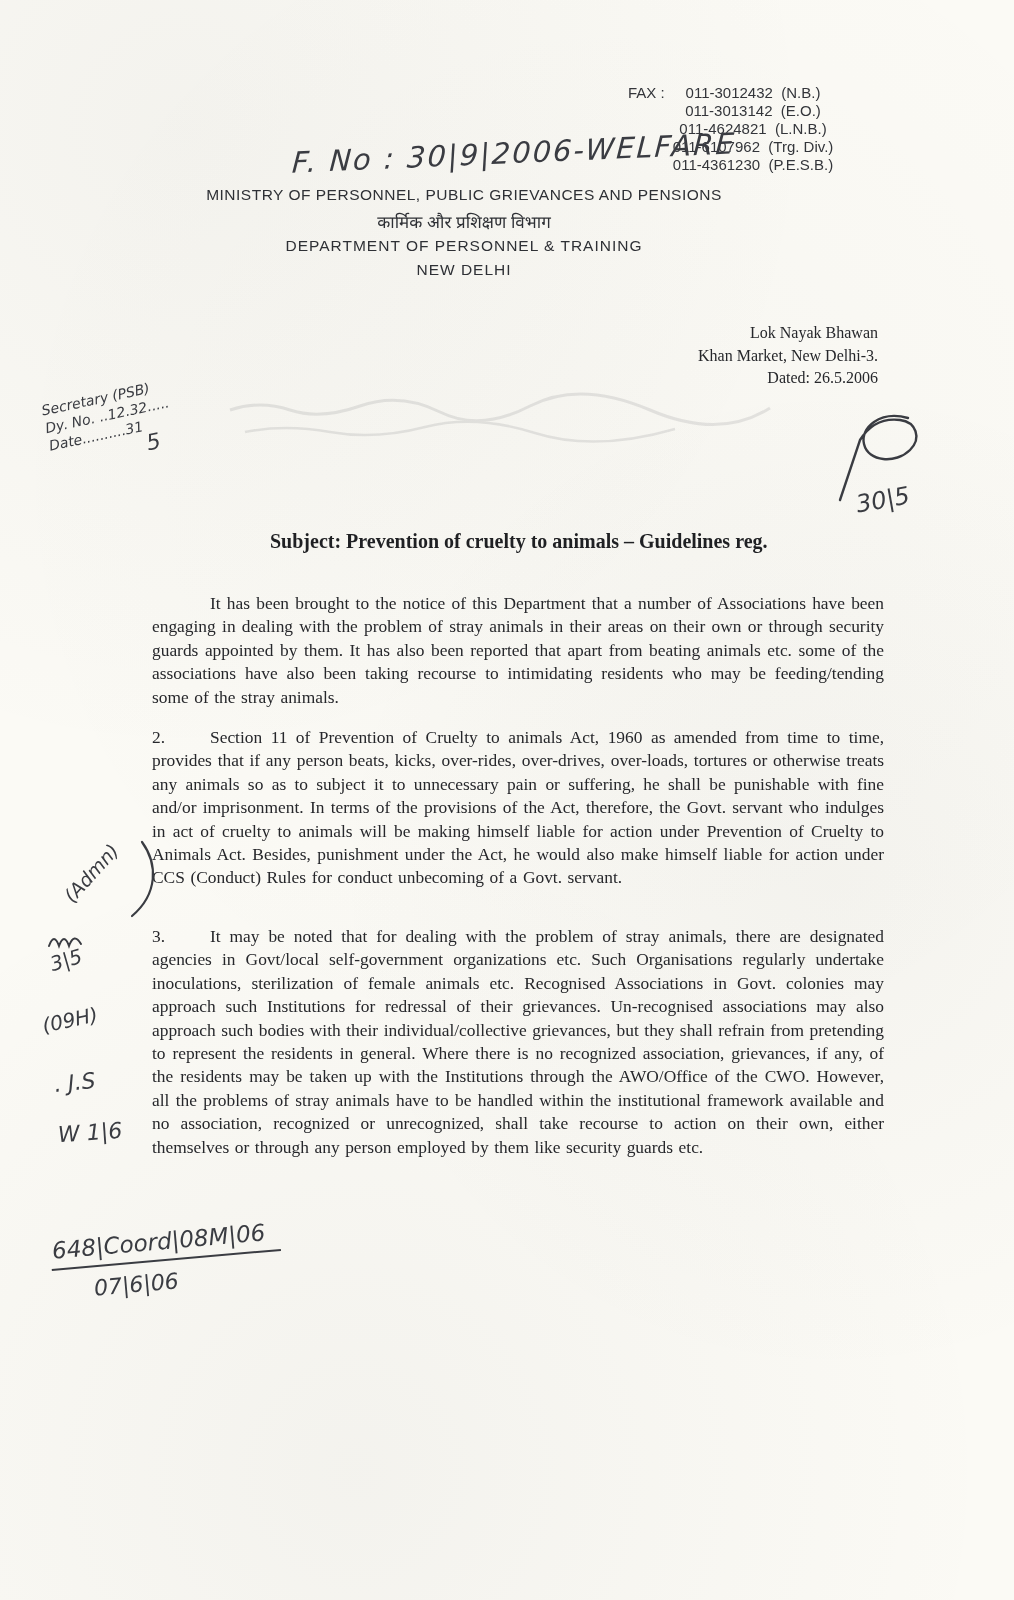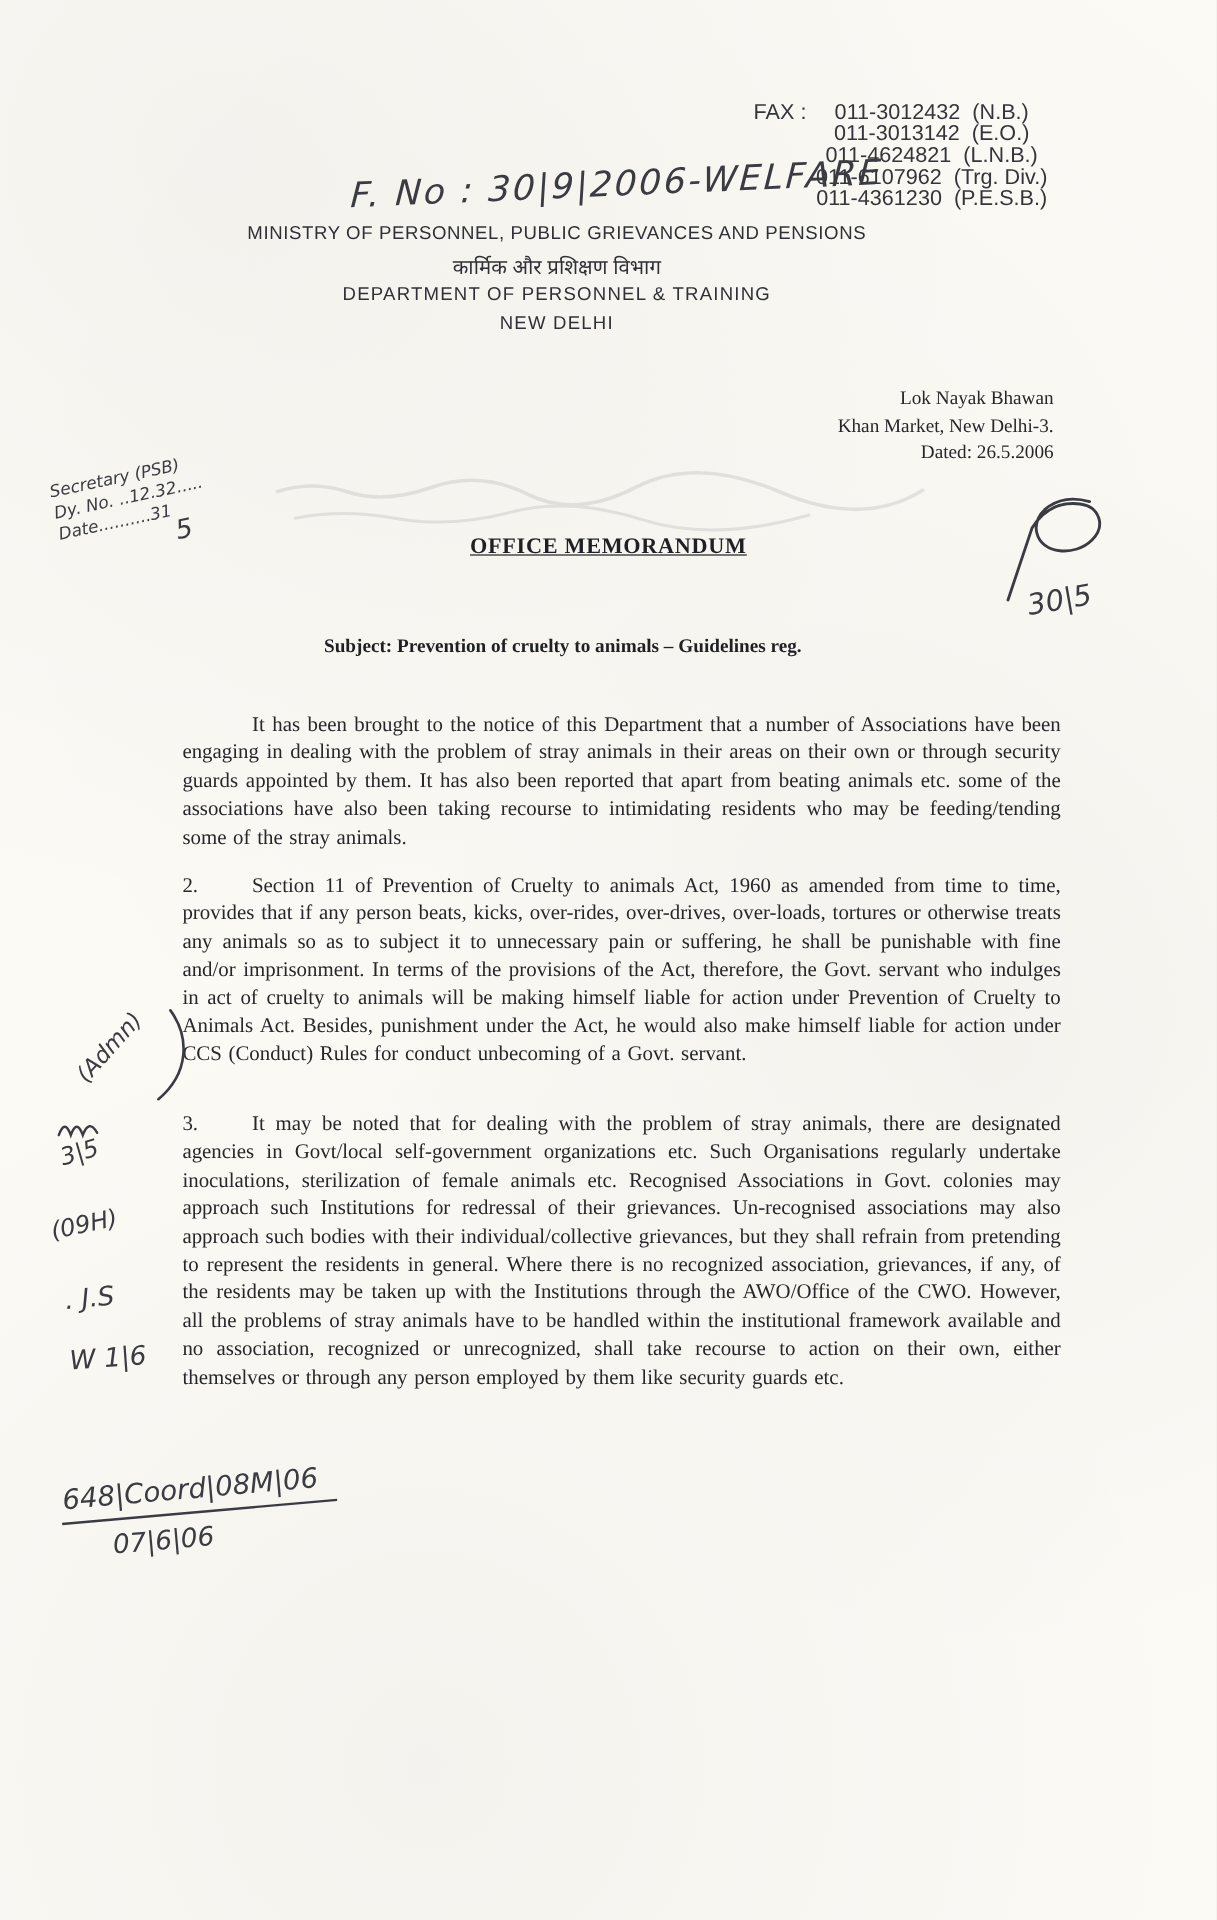--- a/index.html
+++ b/index.html
@@ -14,21 +14,21 @@
     content:""; position:absolute; inset:0; pointer-events:none;
     background:
       radial-gradient(circle at 18% 8%, rgba(60,60,60,.04), transparent 38%),
       radial-gradient(circle at 82% 55%, rgba(60,60,60,.035), transparent 42%),
       radial-gradient(circle at 35% 92%, rgba(60,60,60,.04), transparent 40%),
       radial-gradient(circle at 60% 30%, rgba(60,60,60,.02), transparent 50%);
   }
 
   
   .fax { position:absolute; left:628px; top:84px; display:flex;
-         font-family:"Liberation Sans", sans-serif; font-size:18px; line-height:18px; color:#33353a; }
+         font-family:"Liberation Sans", sans-serif; font-size:15px; line-height:18px; color:#33353a; }
   .fax-label { margin-right:8px; }
   .fax-lines div { white-space:pre;text-align:center; }
 
   
   .hand { font-family:"DejaVu Sans", sans-serif; font-style:italic; color:#3a3c42; }
 
   .file-no { position:absolute; left:292px; top:136px; font-size:29px; letter-spacing:2px;
              transform:rotate(-2.5deg) skewX(-6deg); white-space:nowrap; }
 
   
@@ -49,21 +49,21 @@
   
   .smudge { position:absolute; left:225px; top:390px; opacity:.13; }
 
   .om-title { position:absolute; left:0; top:446px; width:1014px; text-align:center;
               font-weight:bold; font-size:18.5px; letter-spacing:.6px;
               text-decoration:underline; color:#1f2023; }
 
   .signature { position:absolute; left:828px; top:408px; }
   .sign-text { position:absolute; left:856px; top:486px; font-size:24px; transform:rotate(-10deg); }
 
-  .subject { position:absolute; left:270px; top:530px; font-weight:bold; font-size:16px; color:#1f2023; }
+  .subject { position:absolute; left:270px; top:530px; font-weight:bold; font-size:20px; color:#1f2023; }
 
   
   .para { position:absolute; left:152px; width:732px; font-size:17.4px; line-height:23.4px;
           text-align:justify; word-spacing:1.2px; color:#26272b; }
   .para-1 { top:592px; } .para-2 { top:726px; } .para-3 { top:925px; }
   .para-num { display:inline-block; width:58px; }
 
   
   .mnote { position:absolute; white-space:nowrap; }
   .mnote-0 { left:56px;  top:862px;  font-size:19px; transform:rotate(-48deg); }
@@ -115,21 +115,20 @@
     <div>Dy. No. ..12.32.....</div>
     <div>Date..........31</div>
     <span class="big-s">5</span>
   </div>
 
   <svg class="smudge" width="560" height="60">
     <path d="M5,20 q30,-10 60,0 t70,-4 t80,6 t90,-6 t120,4 t120,-2" stroke="#55565c" stroke-width="3" fill="none"></path>
     <path d="M20,42 q40,-8 85,0 t95,-5 t110,6 t140,-4" stroke="#55565c" stroke-width="2.5" fill="none"></path>
   </svg>
 
-  <div class="om-title">OFFICE MEMORANDUM</div>
 
   <svg class="signature" width="110" height="100">
     <path d="M80,10 C52,2 32,20 36,36 C40,54 68,56 82,42 C94,30 88,14 72,12 C56,10 42,16 32,32 L12,92" stroke="#3a3c42" stroke-width="2.4" fill="none" stroke-linecap="round"></path>
   </svg>
   <div class="sign-text hand">30|5</div>
 
   <div class="subject">Subject: Prevention of cruelty to animals – Guidelines reg.</div>
 
   <div class="para para-1"><span class="para-num"></span><span>It has been brought to the notice of this Department that a number of Associations have been engaging in dealing with the problem of stray animals in their areas on their own or through security guards appointed by them.  It has also been reported that apart from beating animals etc. some of the associations have also been taking recourse to intimidating residents who may be feeding/tending some of the stray animals.</span></div>
 

